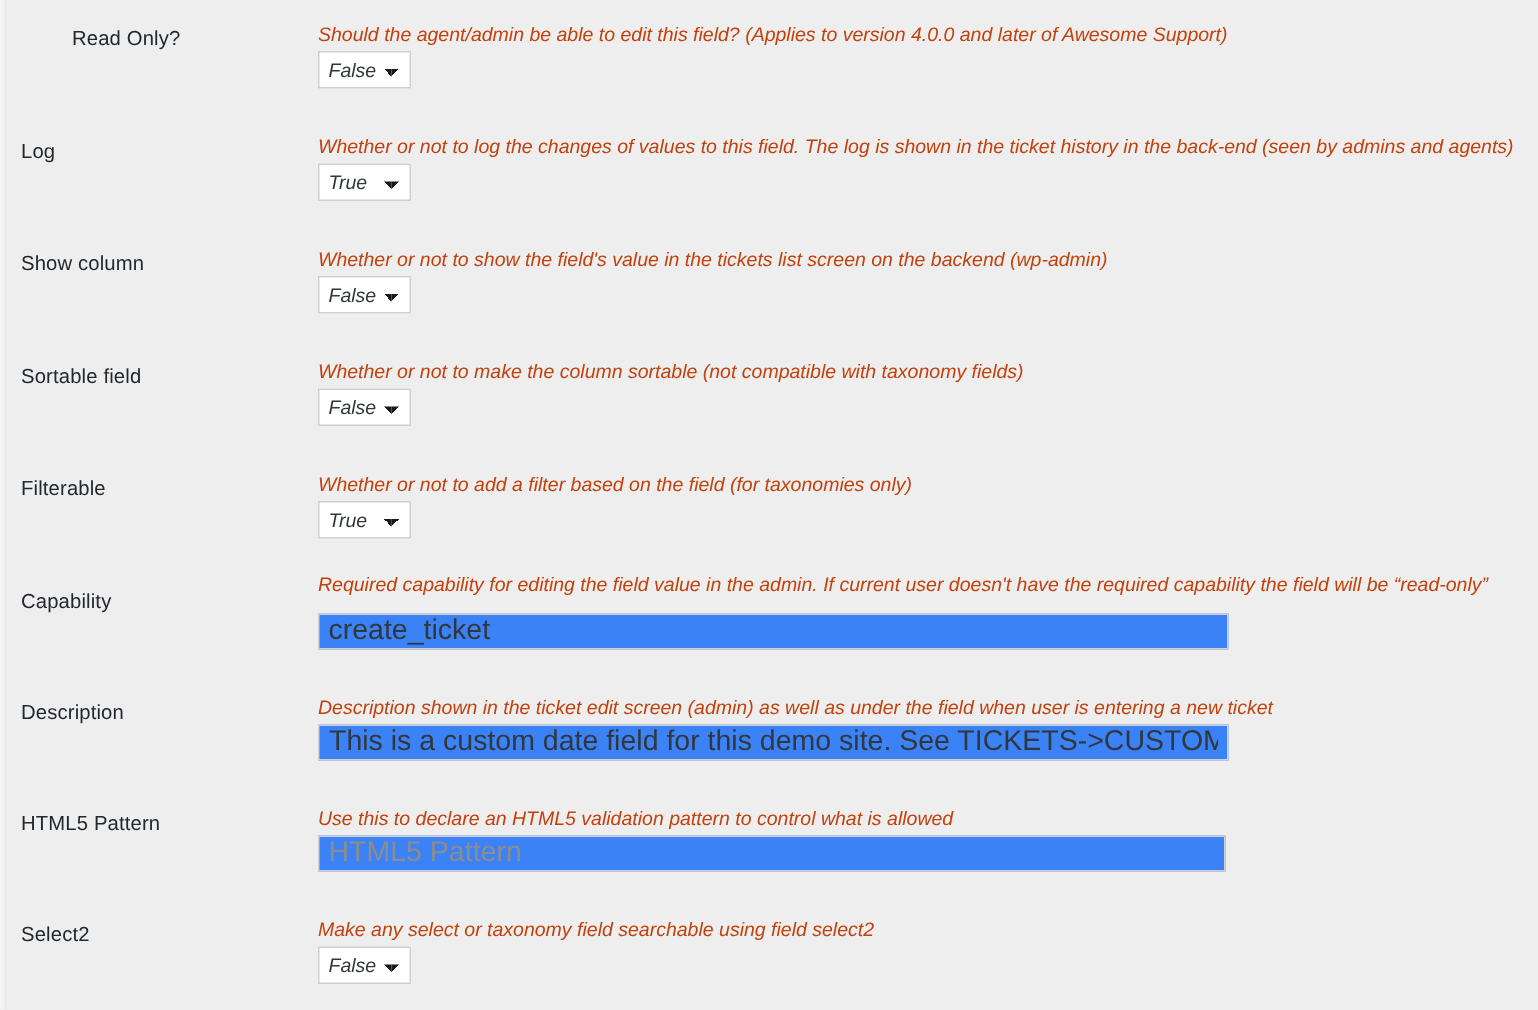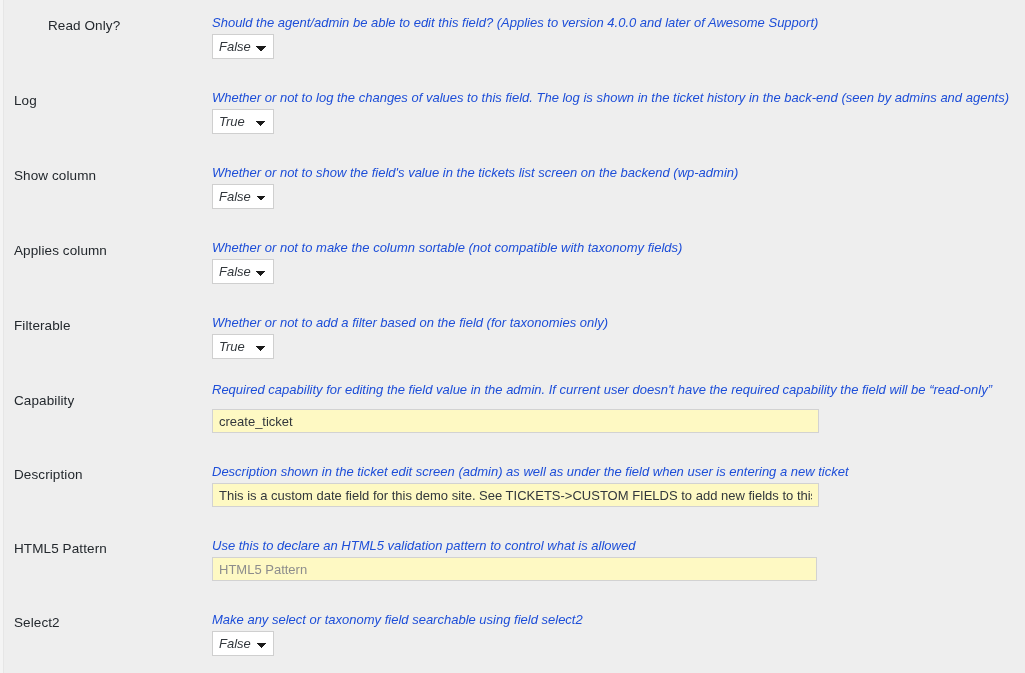--- a/index.html
+++ b/index.html
@@ -42,21 +42,21 @@
     width: 190px;
     font-size: 13.5px;
     line-height: 16px;
     color: #23282d;
     font-weight: 400;
     letter-spacing: 0.1px;
   }
   .desc {
     font-size: 13px;
     font-style: italic;
-    color: #1d4ed8;
+    color: #c2410c;
     line-height: 16px;
     white-space: nowrap;
     font-family: "Liberation Sans", sans-serif;
   }
   select.wp-select {
     font-family: "Liberation Sans", sans-serif;
     font-size: 13px;
     color: #32373c;
     background-color: #ffffff;
     border: 1px solid #cfcfcf;
@@ -75,23 +75,23 @@
       calc(100% - 7px) 11px;
     background-size: 5px 5px, 5px 5px;
     background-repeat: no-repeat;
     box-sizing: border-box;
     min-width: 52px;
     outline: none;
     font-style: italic;
   }
   input.wp-text {
     font-family: "Liberation Sans", sans-serif;
-    font-size: 13px;
+    font-size: 19px;
     color: #32373c;
-    background: #fef9c3;
+    background: #3b82f6;
     border: 1px solid #d2d2d2;
     border-radius: 0;
     padding: 3px 6px;
     height: 24px;
     box-sizing: border-box;
     outline: none;
   }
   input.wp-text::placeholder {
     color: #8d8d8d;
     opacity: 1;
@@ -112,21 +112,21 @@
       <div class="row-label" style="top: 93px;">Log</div>
       <div class="desc" style="position: absolute; left: 212px; top: 90px;">Whether or not to log the changes of values to this field. The log is shown in the ticket history in the back-end (seen by admins and agents)</div>
       <div style="position: absolute; left: 212px; top: 109px;"><select class="wp-select"><option>True</option><option>False</option></select></div>
     </div>
     <div class="row">
       <div class="row-label" style="top: 168px;">Show column</div>
       <div class="desc" style="position: absolute; left: 212px; top: 165px;">Whether or not to show the field's value in the tickets list screen on the backend (wp-admin)</div>
       <div style="position: absolute; left: 212px; top: 184px;"><select class="wp-select"><option>False</option><option>True</option></select></div>
     </div>
     <div class="row">
-      <div class="row-label" style="top: 243px;">Applies column</div>
+      <div class="row-label" style="top: 243px;">Sortable field</div>
       <div class="desc" style="position: absolute; left: 212px; top: 240px;">Whether or not to make the column sortable (not compatible with taxonomy fields)</div>
       <div style="position: absolute; left: 212px; top: 259px;"><select class="wp-select"><option>False</option><option>True</option></select></div>
     </div>
     <div class="row">
       <div class="row-label" style="top: 318px;">Filterable</div>
       <div class="desc" style="position: absolute; left: 212px; top: 315px;">Whether or not to add a filter based on the field (for taxonomies only)</div>
       <div style="position: absolute; left: 212px; top: 334px;"><select class="wp-select"><option>True</option><option>False</option></select></div>
     </div>
     <div class="row">
       <div class="row-label" style="top: 393px;">Capability</div>

